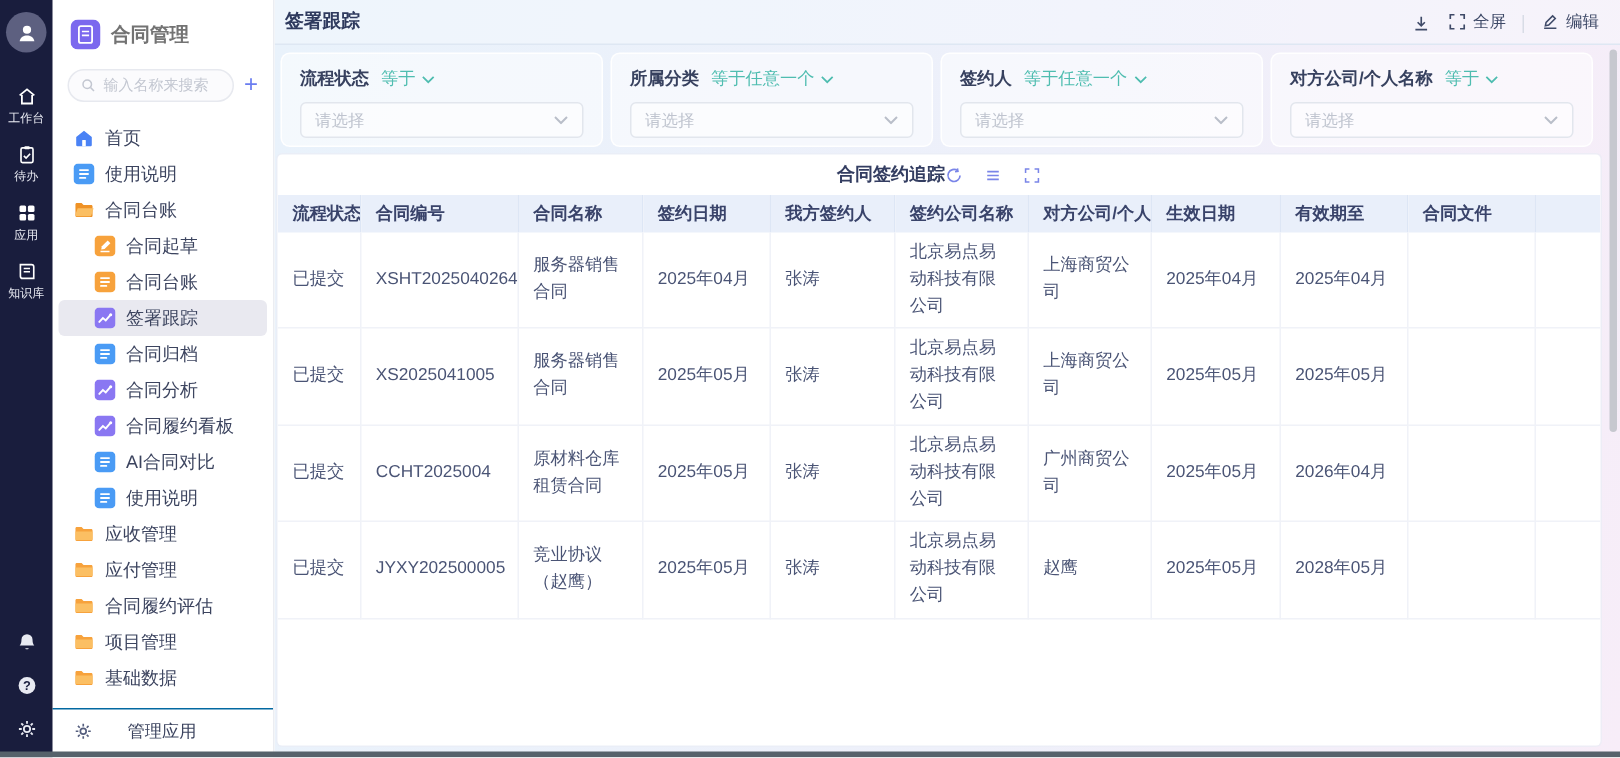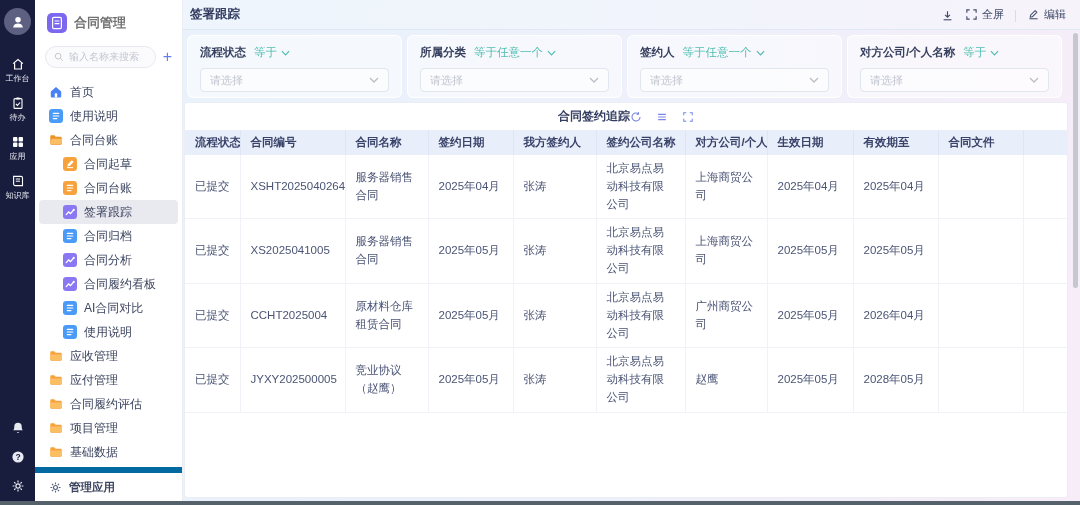--- a/index.html
+++ b/index.html
@@ -27,21 +27,21 @@
   .sb-search { display:flex; align-items:center; gap:7px; padding:13px 8px 0 10px; }
   .search-pill { flex:1; height:22px; border:1px solid #e7e9ef; background:#fbfbfd; border-radius:11px; display:flex; align-items:center; gap:5px; padding:0 8px; cursor:text; overflow:hidden; }
   .search-pill svg { width:10px; height:10px; flex:0 0 auto; }
   .search-ph { font-size:10px; color:#c3c7d1; white-space:nowrap; }
   .plus-btn { color:#6a7df0; font-size:16px; line-height:1; cursor:pointer; padding-right:2px; }
   .sb-nav { margin-top:12px; flex:1; overflow:hidden; }
   .nav-item { height:24px; display:flex; align-items:center; gap:7px; padding-left:10px; margin:0 4px; border-radius:4px; font-size:12px; color:#3c445f; cursor:pointer; white-space:nowrap; }
   .nav-item.lv1 { padding-left:24px; }
   .nav-item.active { background:#e9e9f0; }
   .nav-item .icon svg { width:14px; height:14px; display:block; }
-  .sb-footer { border-top:6px solid #0369a1; display:flex; align-items:center; gap:7px; padding:7px 0 10px 14px; font-size:11.5px; color:#3c445f; cursor:pointer;font-weight:bold; }
+  .sb-footer { border-top:1px solid #0369a1; display:flex; align-items:center; gap:23px; padding:7px 0 10px 14px; font-size:11.5px; color:#3c445f; cursor:pointer; }
   .sb-footer .icon svg { width:13px; height:13px; display:block; }
 
   
   .main { flex:1; position:relative; display:flex; flex-direction:column; background:linear-gradient(100deg,#e9f2fb 0%,#eef0fa 55%,#f7edf8 100%); }
   .topbar { flex:0 0 30px; display:flex; align-items:center; justify-content:space-between; padding:0 14px 0 7px; border-bottom:1px solid rgba(220,230,242,0.9); background:rgba(250,253,255,0.35); }
   .page-title { font-size:12.5px; font-weight:bold; color:#2f3a5e; }
   .tb-actions { display:flex; align-items:flex-end; gap:11px; color:#3f4a68; font-size:11px; }
   .tb-btn { display:flex; align-items:center; gap:4px; cursor:pointer; }
   .tb-btn svg, .tb-icon svg { width:13px; height:13px; display:block; }
   .tb-icon { cursor:pointer; }

